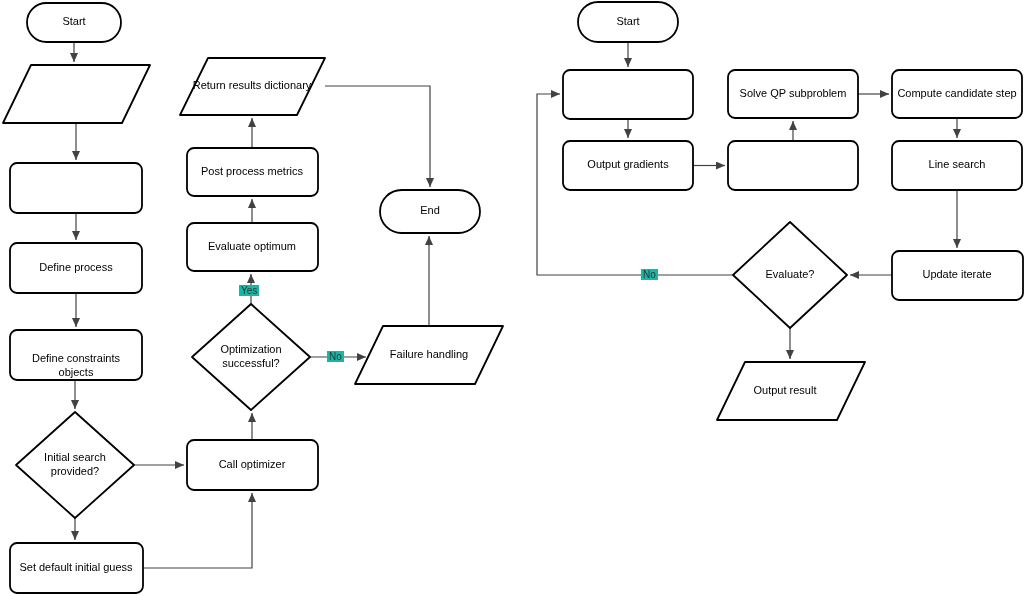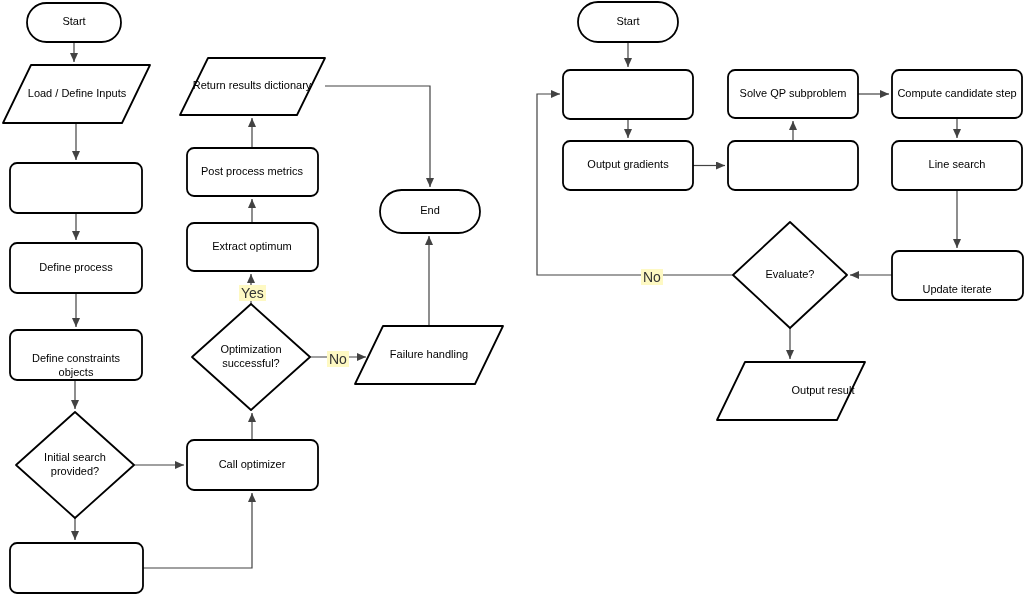--- a/index.html
+++ b/index.html
@@ -7,21 +7,21 @@
     position:relative;width:1024px;height:596px;background:#ffffff;overflow:hidden;
     font-family:"Liberation Sans", sans-serif;
   }
   .canvas svg{position:absolute;left:0;top:0;}
   .lbl{
     position:absolute;display:flex;align-items:center;justify-content:center;
     text-align:center;font-size:11px;line-height:1.25;color:#000;
     pointer-events:none;
   }
   .edge-lbl{
-    position:absolute;font-size:14px;color:#333;background:#fef9c3;
+    position:absolute;font-size:10px;color:#333;background:#14b8a6;
     padding:0 2px;pointer-events:none;
   }
   .shape{fill:#ffffff;stroke:#000000;stroke-width:1.8;stroke-linejoin:round;}
   .edge{fill:none;stroke:#424242;stroke-width:1.2;}
 </style>
 </head>
 <body>
 
 <div class="canvas">
 
@@ -80,37 +80,37 @@
     <rect class="shape" x="728" y="70" width="130" height="48" rx="7"></rect>
     <rect class="shape" x="728" y="141" width="130" height="49" rx="7"></rect>
     <rect class="shape" x="892" y="70" width="130" height="48" rx="7"></rect>
     <rect class="shape" x="892" y="141" width="130" height="49" rx="7"></rect>
     <rect class="shape" x="892" y="251" width="131" height="49" rx="7"></rect>
     <path class="shape" d="M790,222 L847,275 L790,328 L733,275 Z"></path>
     <path class="shape" d="M745,362 L865,362 L837,420 L717,420 Z"></path>
   </svg>
 
   <div class="lbl" style="left:34px;top:12px;width:80px;height:20px">Start</div>
-  <div class="lbl" style="left:17px;top:82px;width:120px;height:24px">Load / Define Inputs</div>
   <div class="lbl" style="left:16px;top:258px;width:120px;height:20px">Define process</div>
   <div class="lbl" style="left:14px;top:356px;width:124px;height:20px">Define constraints objects</div>
   <div class="lbl" style="left:35px;top:451px;width:80px;height:28px">Initial search provided?</div>
+  <div class="lbl" style="left:14px;top:558px;width:124px;height:20px">Set default initial guess</div>
   <div class="lbl" style="left:192px;top:455px;width:120px;height:20px">Call optimizer</div>
   <div class="lbl" style="left:211px;top:343px;width:80px;height:28px">Optimization successful?</div>
-  <div class="lbl" style="left:192px;top:237px;width:120px;height:20px">Extract optimum</div>
+  <div class="lbl" style="left:192px;top:237px;width:120px;height:20px">Evaluate optimum</div>
   <div class="lbl" style="left:192px;top:162px;width:120px;height:20px">Post process metrics</div>
   <div class="lbl" style="left:192px;top:76px;width:120px;height:20px">Return results dictionary</div>
   <div class="lbl" style="left:369px;top:345px;width:120px;height:20px">Failure handling</div>
   <div class="lbl" style="left:390px;top:201px;width:80px;height:20px">End</div>
   <div class="edge-lbl" style="left:239px;top:285px">Yes</div>
   <div class="edge-lbl" style="left:327px;top:351px">No</div>
 
   <div class="lbl" style="left:588px;top:12px;width:80px;height:20px">Start</div>
   <div class="lbl" style="left:568px;top:155px;width:120px;height:20px">Output gradients</div>
   <div class="lbl" style="left:733px;top:84px;width:120px;height:20px">Solve QP subproblem</div>
   <div class="lbl" style="left:897px;top:84px;width:120px;height:20px">Compute candidate step</div>
   <div class="lbl" style="left:897px;top:155px;width:120px;height:20px">Line search</div>
-  <div class="lbl" style="left:897px;top:280px;width:120px;height:20px">Update iterate</div>
+  <div class="lbl" style="left:897px;top:265px;width:120px;height:20px">Update iterate</div>
   <div class="lbl" style="left:750px;top:265px;width:80px;height:20px">Evaluate?</div>
-  <div class="lbl" style="left:769px;top:381px;width:108px;height:20px">Output result</div>
+  <div class="lbl" style="left:731px;top:381px;width:108px;height:20px">Output result</div>
   <div class="edge-lbl" style="left:641px;top:269px">No</div>
 
 </div>
 
 </body></html>

